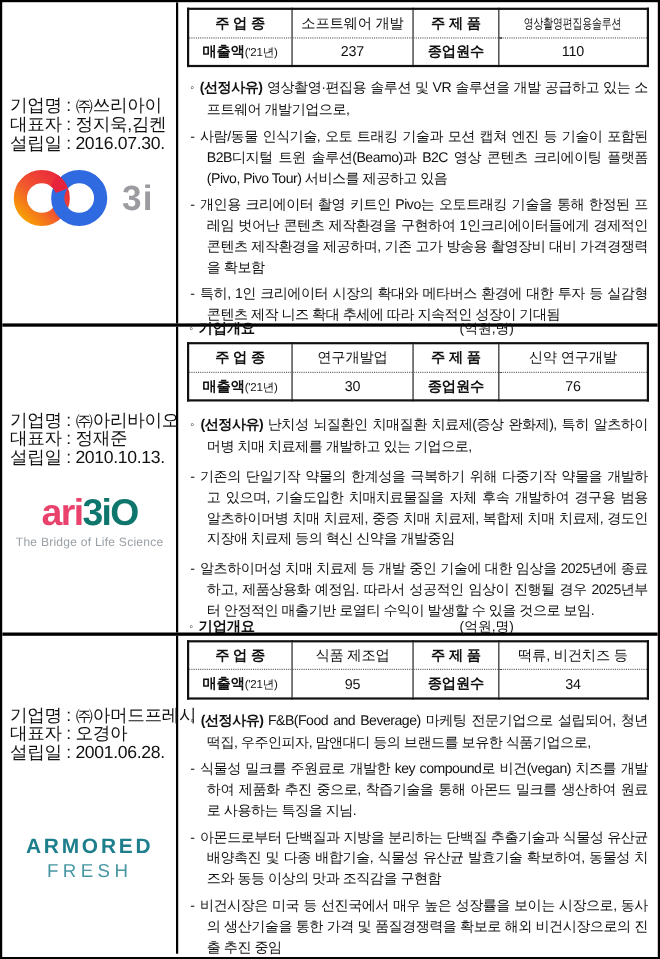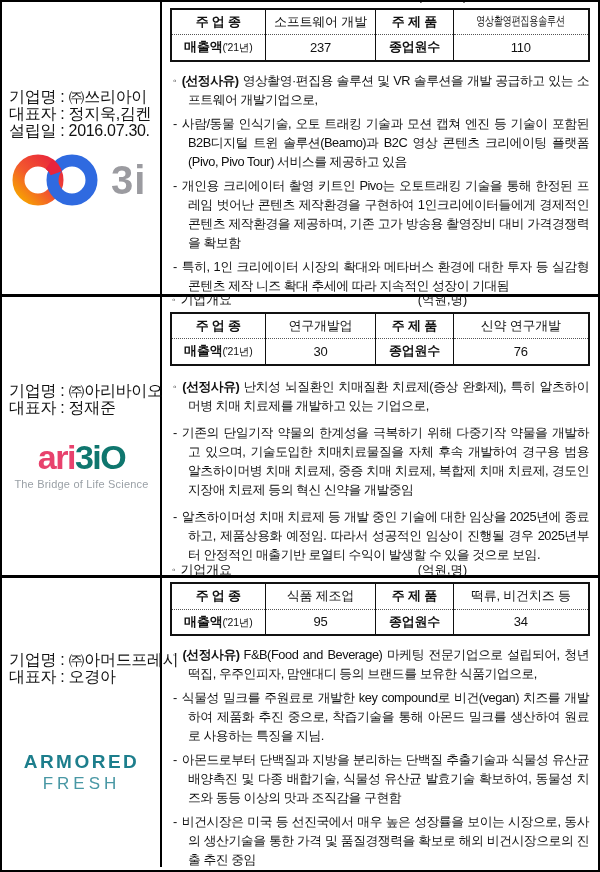--- a/index.html
+++ b/index.html
@@ -28,40 +28,40 @@
     width: 160px; flex: 0 0 160px;
     border-right: 2px solid #000;
     display: flex; flex-direction: column; justify-content: center;
     padding: 6px 6px 6px 7px;
   }
   .info-line { font-size: 16px; line-height: 17px; color:#111; letter-spacing:-0.3px; white-space:nowrap; }
 
   
   .logo { display:flex; align-items:center; justify-content:center; }
   .logo-3i { margin-top: 12px; gap: 8px; justify-content:flex-start; padding-left:2px; }
-  .logo-3i-text { font-size: 40px; font-weight: 700; color: #9b9ba0; letter-spacing: 1px; line-height:1; }
+  .logo-3i-text { font-size: 32px; font-weight: 700; color: #9b9ba0; letter-spacing: 1px; line-height:1; }
   .logo-aribio { margin-top: 24px; flex-direction: column; }
   .aribio-main { font-size: 34px; font-weight: 700; letter-spacing: -1.5px; line-height: 1; }
   .aribio-part1 { color: #e8426d; }
   .aribio-part2 { color: #0f766e; }
   .aribio-tagline { font-size: 11px; color: #9aa0a6; margin-top: 4px; letter-spacing: 0.2px; }
   .logo-armored { margin-top: 66px; flex-direction: column; }
   .armored-line1 { font-size: 19px; font-weight: 800; letter-spacing: 2.5px; color: #1d7e8c; line-height:1.2; }
   .armored-line2 { font-size: 17px; font-weight: 400; letter-spacing: 4px; color: #4897a4; line-height:1.2; }
 
   
   .col-right {
     flex: 1 1 auto;
     display: flex; flex-direction: column; justify-content: center;
     padding: 4px 8px 16px 8px;
     min-width: 0;
   }
   .overview-header { position: relative; font-size: 13px; padding: 2px 0 3px 2px; }
   .ov-marker { font-size: 10px; margin-right: 5px; vertical-align: 1px; color:#222; }
-  .overview-header b { font-weight: 400; letter-spacing: -0.2px; }
+  .overview-header b { font-weight: 700; letter-spacing: -0.2px; }
   .unit { position: absolute; left: 59%; top: 3px; font-size: 12.5px; font-weight: 400; }
 
   table.overview-table {
     width: 100%;
     border-collapse: collapse;
     border: 2px solid #111;
     table-layout: fixed;
   }
   .overview-table td {
     height: 26px; text-align: center; vertical-align: middle;
@@ -149,20 +149,21 @@
         <p class="bullet"><span class="mk">-</span><span class="bt">특히, 1인 크리에이터 시장의 확대와 메타버스 환경에 대한 투자 등 실감형 콘텐츠 제작 니즈 확대 추세에 따라 지속적인 성장이 기대됨</span></p>
       </div>
     </div>
   </section>
 
   <section class="company-section s2">
     <div class="col-left">
       <div class="info-lines">
         <div class="info-line">기업명 : ㈜아리바이오</div>
         <div class="info-line">대표자 : 정재준</div>
+        <div class="info-line">설립일 : 2010.10.13.</div>
       </div>
       <div class="logo logo-aribio">
         <div class="aribio-main"><span class="aribio-part1">ari</span><span class="aribio-part2">3iO</span></div>
         <div class="aribio-tagline">The Bridge of Life Science</div>
       </div>
     </div>
     <div class="col-right">
       <div class="overview-header">
         <span class="ov-marker">◦</span><b>기업개요</b>
         <span class="unit">(억원,명)</span>
@@ -195,20 +196,21 @@
         <p class="bullet"><span class="mk">-</span><span class="bt">알츠하이머성 치매 치료제 등 개발 중인 기술에 대한 임상을 2025년에 종료하고, 제품상용화 예정임. 따라서 성공적인 임상이 진행될 경우 2025년부터 안정적인 매출기반 로열티 수익이 발생할 수 있을 것으로 보임.</span></p>
       </div>
     </div>
   </section>
 
   <section class="company-section s3">
     <div class="col-left">
       <div class="info-lines">
         <div class="info-line">기업명 : ㈜아머드프레시</div>
         <div class="info-line">대표자 : 오경아</div>
+        <div class="info-line">설립일 : 2001.06.28.</div>
       </div>
       <div class="logo logo-armored">
         <div class="armored-line1">ARMORED</div>
         <div class="armored-line2">FRESH</div>
       </div>
     </div>
     <div class="col-right">
       <div class="overview-header">
         <span class="ov-marker">◦</span><b>기업개요</b>
         <span class="unit">(억원,명)</span>

